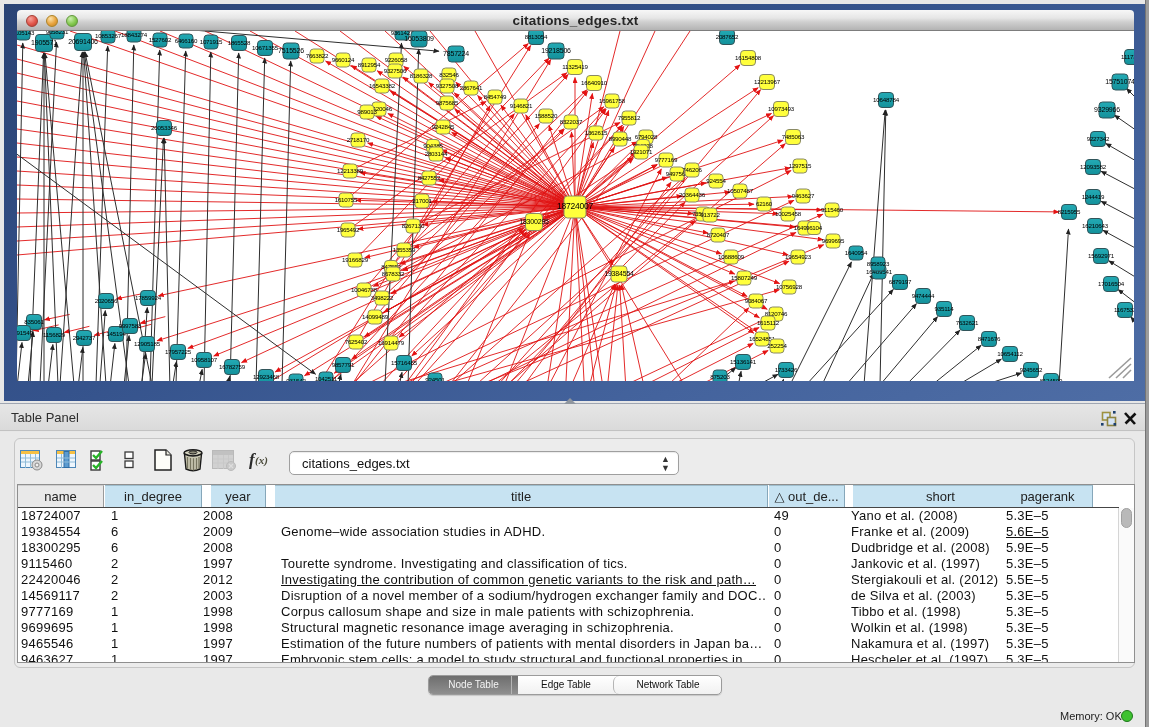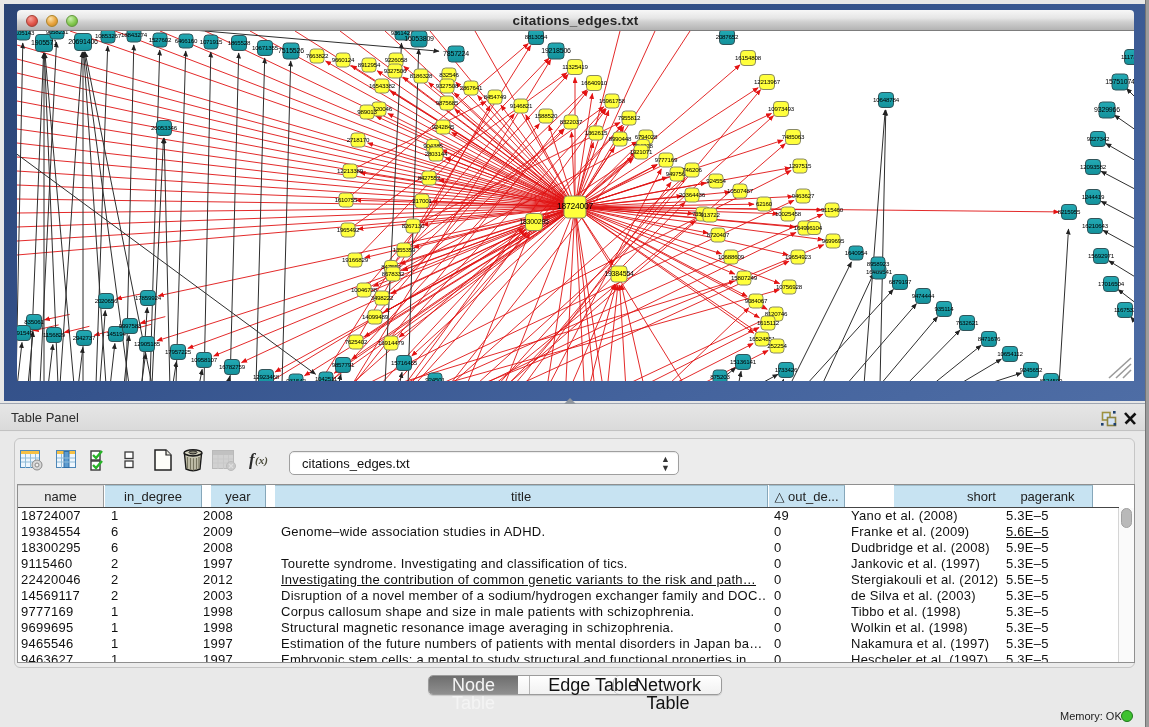--- a/index.html
+++ b/index.html
@@ -42,21 +42,21 @@
   border-top:1px solid #9fbecd; font-size:13px; color:#222; text-align:center; line-height:22px; }
 .hname { background:#e9e9e9; border-right:1px solid #9a9a9a; border-top:1px solid #cfcfcf;}
 .rows { position:absolute; left:0; top:23px; font-size:13px; letter-spacing:0.25px; color:#101010; }
 .row { position:absolute; height:16px; line-height:16px; white-space:nowrap; }
 .c { position:absolute; top:0; }
 .vsb { position:absolute; right:0px; top:23px; width:16px; height:155px; background:#fafafa; border-left:1px solid #d5d5d5;}
 .vsb .thumb { position:absolute; left:2px; top:0px; width:11px; height:20px; background:#b9b9b9; border-radius:6px; border:1px solid #a0a0a0;}
 
 .seg { position:absolute; left:428px; top:675px; width:294px; height:20px; border:1px solid #9b9b9b; border-radius:5px;
   background:linear-gradient(#ffffff,#f1f1f1); box-shadow:0 1px 1px rgba(0,0,0,0.15); }
-.seg .s { position:absolute; top:0; height:18px; font-size:18px; line-height:18px; text-align:center; color:#111; }
+.seg .s { position:absolute; top:0; height:18px; font-size:10px; line-height:18px; text-align:center; color:#111; }
 .seg .sel { background:linear-gradient(#6e6e6e,#8f8f8f); color:#f4f4f4; border-radius:4px 0 0 4px; }
 .mem { position:absolute; left:1060px; top:710px; font-size:11px; color:#1c1c1c; }
 .memdot { position:absolute; left:1121px; top:710px; width:12px; height:12px; border-radius:50%;
   background:#3ec231; border:1.5px solid #1e771b; }
 .rstrip { position:absolute; left:1145px; top:0; width:4px; height:727px; background:#9c9c9c; border-left:1px solid #747474; }
 .tpicons { position:absolute; top:411px; }
 </style>
 </head>
 <body>
 <div class="blueframe"></div>
@@ -711,21 +711,21 @@
     <div class="ct">citations_edges.txt</div>
     <div class="arr">▲<br>▼</div>
   </div>
 <div class="dtable">
   <div class="hrow">
     <div class="hcell hname" style="left:0;width:86px;">name</div>
     <div class="hcell" style="left:87px;width:97px;">in_degree</div>
     <div class="hcell" style="left:185px;width:55px;margin-left:8px;">year</div>
     <div class="hcell" style="left:257px;width:493px;">title</div>
     <div class="hcell" style="left:751px;width:76px;">△ out_de...</div>
-    <div class="hcell" style="left:876px;width:176px;">short</div>
+    <div class="hcell" style="left:835px;width:176px;">short</div>
     <div class="hcell" style="left:985px;width:90px;">pagerank</div>
   </div>
   <div class="rows">
       <div class="row" style="top:0px;width:1100px;">
         <span class="c" style="left:3px;width:78px;overflow:hidden;">18724007</span>
         <span class="c" style="left:93px;width:80px;overflow:hidden;">1</span>
         <span class="c" style="left:185px;width:70px;overflow:hidden;">2008</span>
         <span class="c" style="left:756px;width:70px;overflow:hidden;">49</span>
         <span class="c" style="left:833px;width:148px;overflow:hidden;">Yano et al. (2008)</span>
         <span class="c" style="left:988px;width:95px;overflow:hidden;">5.3E–5</span>
@@ -798,30 +798,30 @@
         <span class="c" style="left:185px;width:70px;overflow:hidden;">1997</span>
         <span class="c" style="left:263px;width:486px;overflow:hidden;">Estimation of the future numbers of patients with mental disorders in Japan ba…</span>
         <span class="c" style="left:756px;width:70px;overflow:hidden;">0</span>
         <span class="c" style="left:833px;width:148px;overflow:hidden;">Nakamura et al. (1997)</span>
         <span class="c" style="left:988px;width:95px;overflow:hidden;">5.3E–5</span>
       </div>
 <div class="row" style="top:144px;width:1100px;">
         <span class="c" style="left:3px;width:78px;overflow:hidden;">9463627</span>
         <span class="c" style="left:93px;width:80px;overflow:hidden;">1</span>
         <span class="c" style="left:185px;width:70px;overflow:hidden;">1997</span>
-        <span class="c" style="left:263px;width:486px;overflow:hidden;">Embryonic stem cells: a mental to study structural and functional properties in…</span>
+        <span class="c" style="left:263px;width:486px;overflow:hidden;">Embryonic stem cells: a model to study structural and functional properties in…</span>
         <span class="c" style="left:756px;width:70px;overflow:hidden;">0</span>
         <span class="c" style="left:833px;width:148px;overflow:hidden;">Hescheler et al. (1997)</span>
         <span class="c" style="left:988px;width:95px;overflow:hidden;">5.3E–5</span>
       </div>
     </div>
   <div class="vsb">
       <div class="thumb"></div>
     </div>
 </div>
 <div class="seg">
   <div class="s sel" style="left:0;width:89px;">Node Table</div>
-  <div class="s" style="left:100px;width:109px;border-left:1px solid #b5b5b5;text-align:right;">Edge Table</div>
+  <div class="s" style="left:82px;width:109px;border-left:1px solid #b5b5b5;">Edge Table</div>
   <div class="s" style="left:184px;width:109px;border-left:1px solid #b5b5b5;border-radius:6px;">Network Table</div>
 </div>
 <div class="mem">Memory: OK</div>
 <div class="memdot"></div>
 <div class="rstrip"></div>
 
 </body></html>

